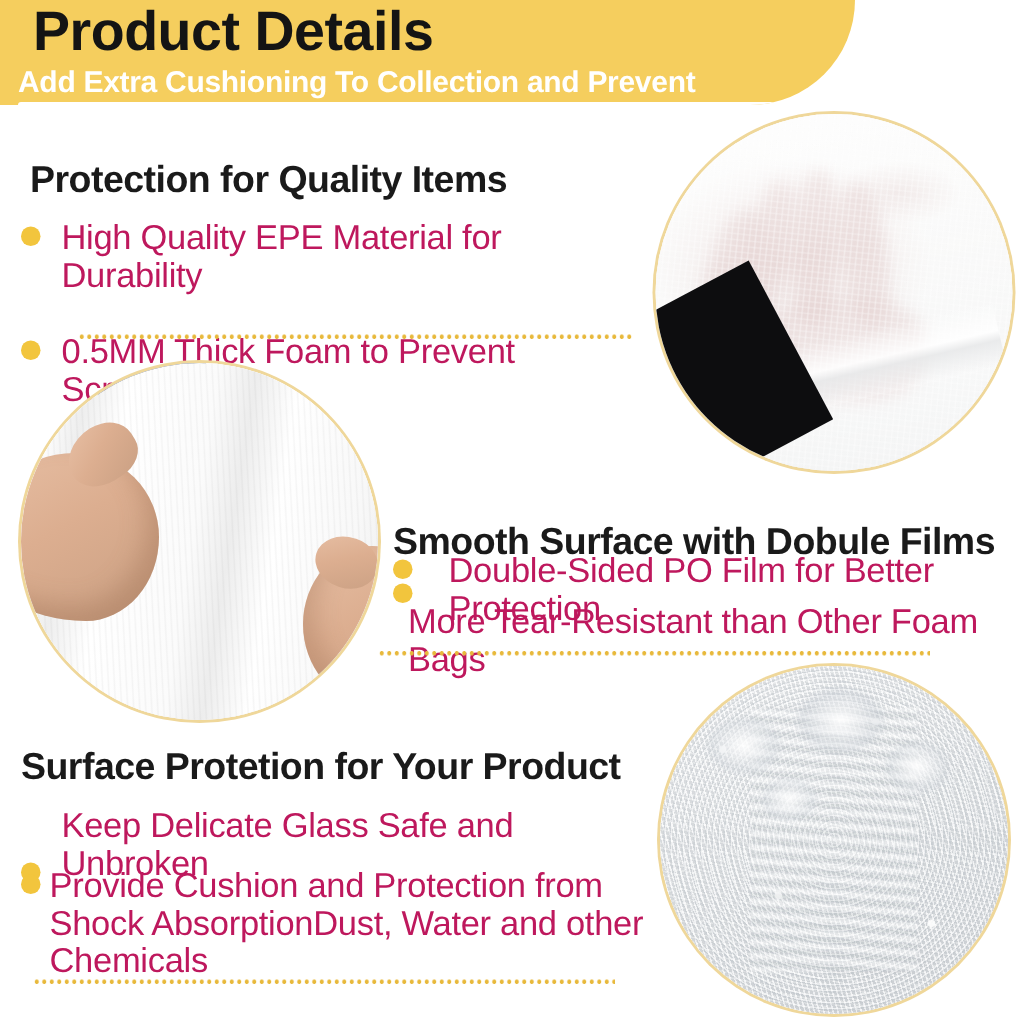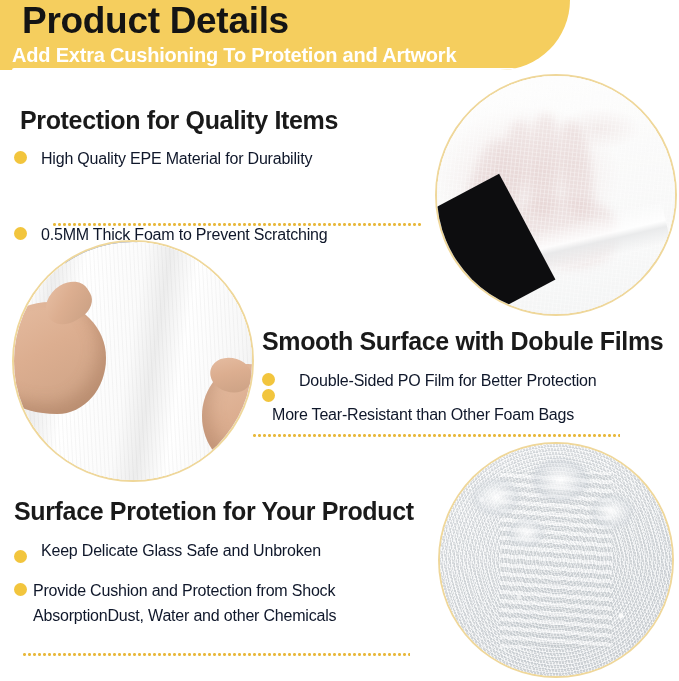--- a/index.html
+++ b/index.html
@@ -258,36 +258,36 @@
   }
   .dot {
     flex: 0 0 auto;
     width: 13px;
     height: 13px;
     border-radius: 50%;
     background: #F2C53D;
     margin-top: 5px;
   }
   .bullet-text {
-    font-size: 16px;
+    font-size: 23px;
     font-weight: normal;
-    color: #0f172a;
+    color: #be185d;
     letter-spacing: -0.2px;
     line-height: 25px;
   }
 
   
   #heading-fragile { left: 20px; top: 105px; }
   #bullet-epe { left: 14px; top: 146px; width: 420px; }
   #bullet-epe .bullet-text { margin-left: 14px; }
   #bullet-thickness { left: 14px; top: 186px; width: 430px; margin-top: 36px; }
   #bullet-thickness .bullet-text { margin-left: 14px; }
 
   
-  #heading-smooth { left: 262px; top: 326px; }
+  #heading-smooth { left: 262px; top: 346px; }
   #bullet-po-film { left: 262px; top: 368px; width: 410px; }
   #bullet-po-film .bullet-text { margin-left: 24px; }
   #bullet-tear { left: 262px; top: 384px; width: 412px; flex-direction: column; }
   #bullet-tear .bullet-text { margin-left: 10px; }
 
   
   #heading-surface { left: 14px; top: 496px; }
   #bullet-glass { left: 14px; top: 538px; width: 420px; align-items: flex-end; }
   #bullet-glass .bullet-text { margin-left: 14px; }
   #bullet-cushion { left: 14px; top: 578px; width: 420px; }
@@ -305,21 +305,21 @@
   #divider-2 { left: 252px; top: 434px; width: 368px; }
   #divider-3 { left: 22px; top: 653px; width: 388px; }
 </style>
 </head>
 <body>
 
 <div id="page">
 
   <div class="banner">
     <div class="banner-title">Product Details</div>
-    <div class="banner-subtitle">Add Extra Cushioning To Protetion and Artwork</div>
+    <div class="banner-subtitle">Add Extra Cushioning To Collection and Prevent</div>
     <div class="banner-underline"></div>
   </div>
 
   <div class="photo" id="photo-fragile">
     <div class="film-fingers" style="left:38px; top:62px; width:26px; height:70px; transform:rotate(22deg);"></div>
     <div class="film-fingers" style="left:62px; top:44px; width:28px; height:92px; transform:rotate(12deg);"></div>
     <div class="film-fingers" style="left:92px; top:38px; width:30px; height:104px; transform:rotate(2deg);"></div>
     <div class="film-fingers" style="left:124px; top:46px; width:30px; height:96px; transform:rotate(-8deg);"></div>
     <div class="film-fingers" style="left:70px; top:122px; width:110px; height:70px;"></div>
     <div class="film-haze"></div>

